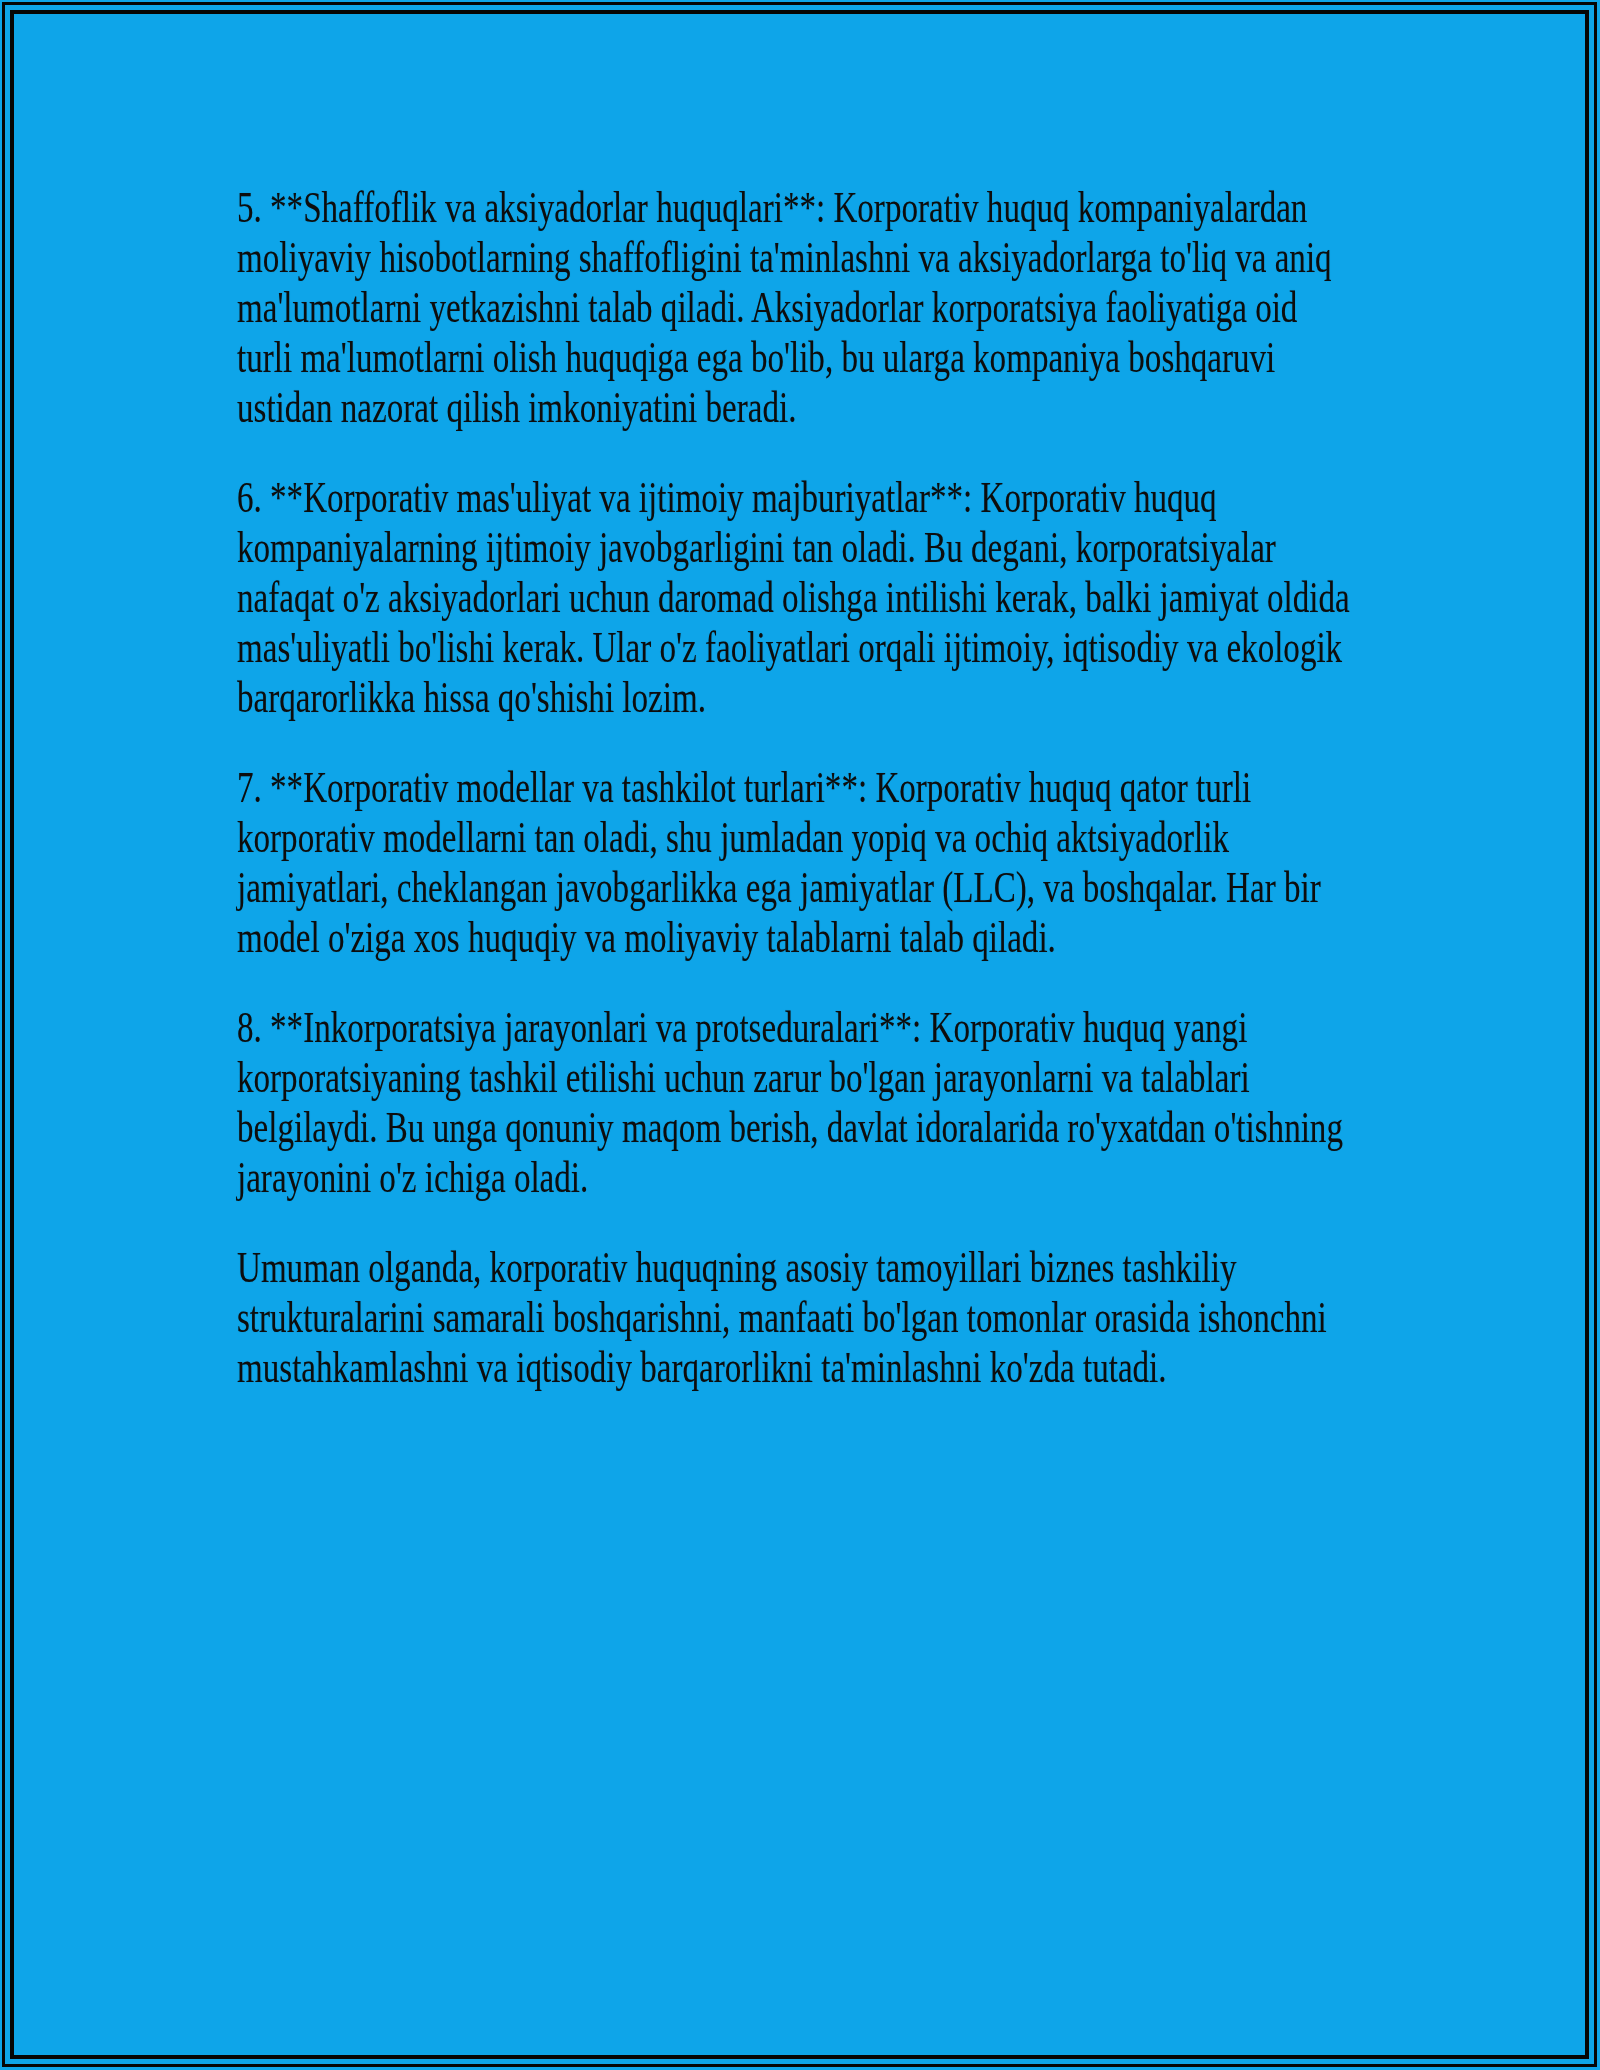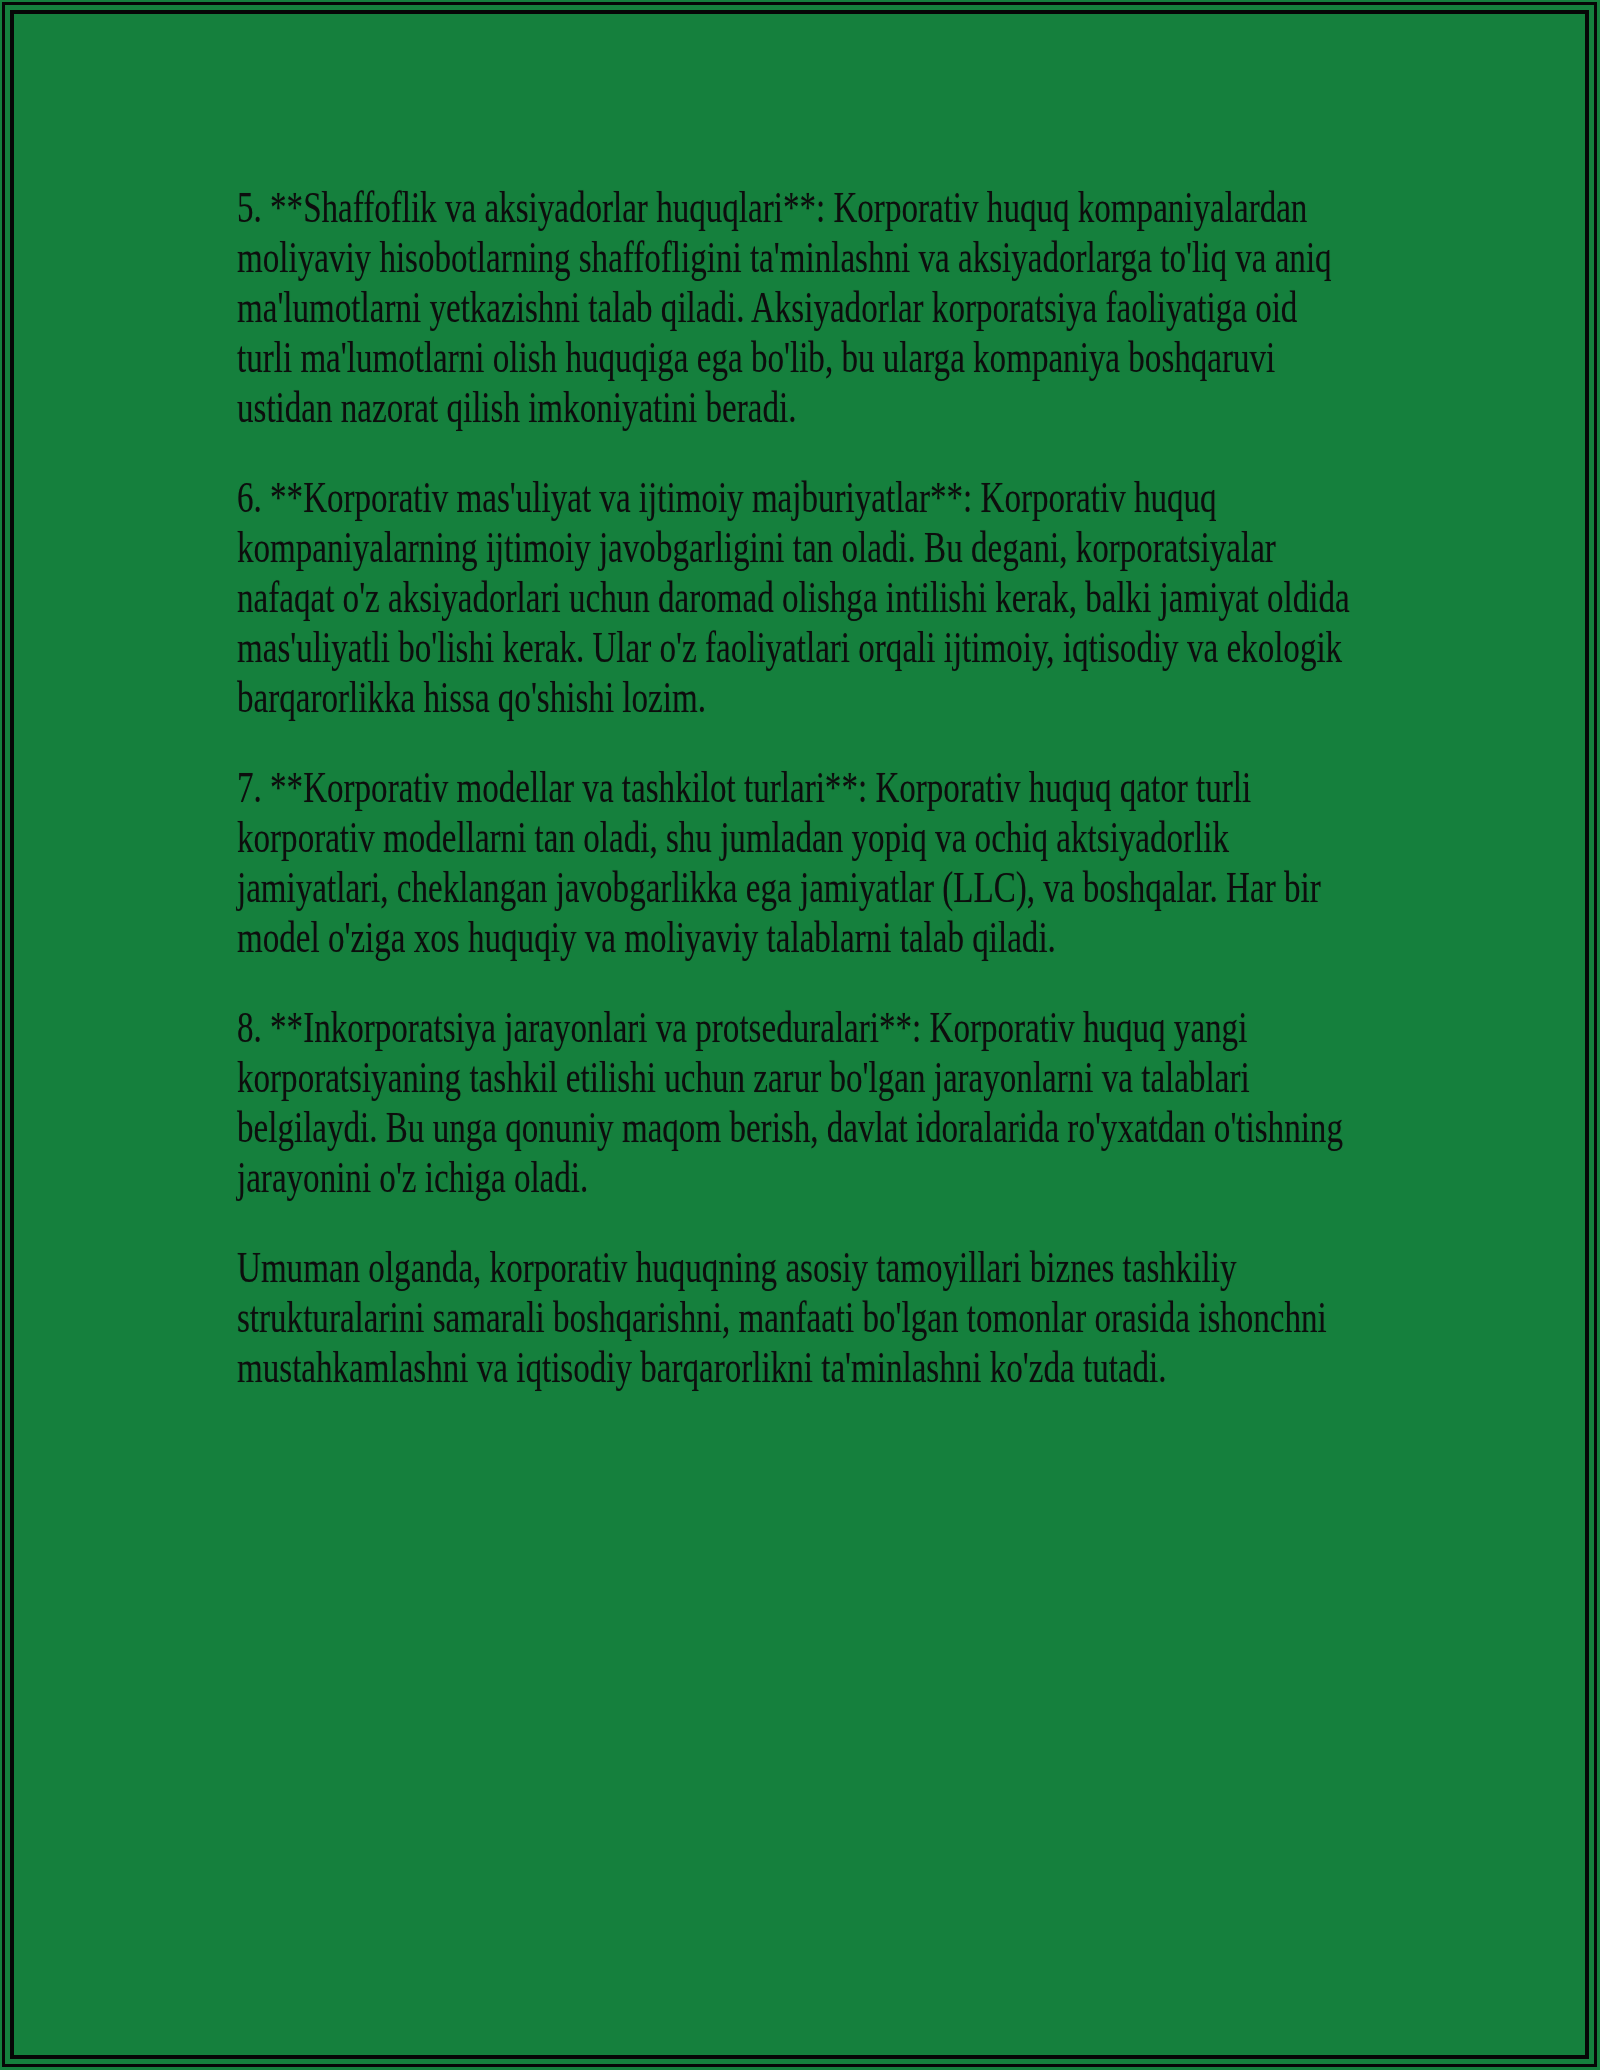--- a/index.html
+++ b/index.html
@@ -9,21 +9,21 @@
   }
   body {
     width: 1600px;
     height: 2070px;
     font-family: "Liberation Serif", serif;
   }
   .page {
     position: relative;
     width: 1600px;
     height: 2070px;
-    background: #15803d;
+    background: #0ea5e9;
     overflow: hidden;
   }
   
   .outer-frame {
     position: absolute;
     top: 2px; left: 2px; right: 3px; bottom: 3px;
     border: 3px solid #060606;
     pointer-events: none;
   }
   .inner-frame {

